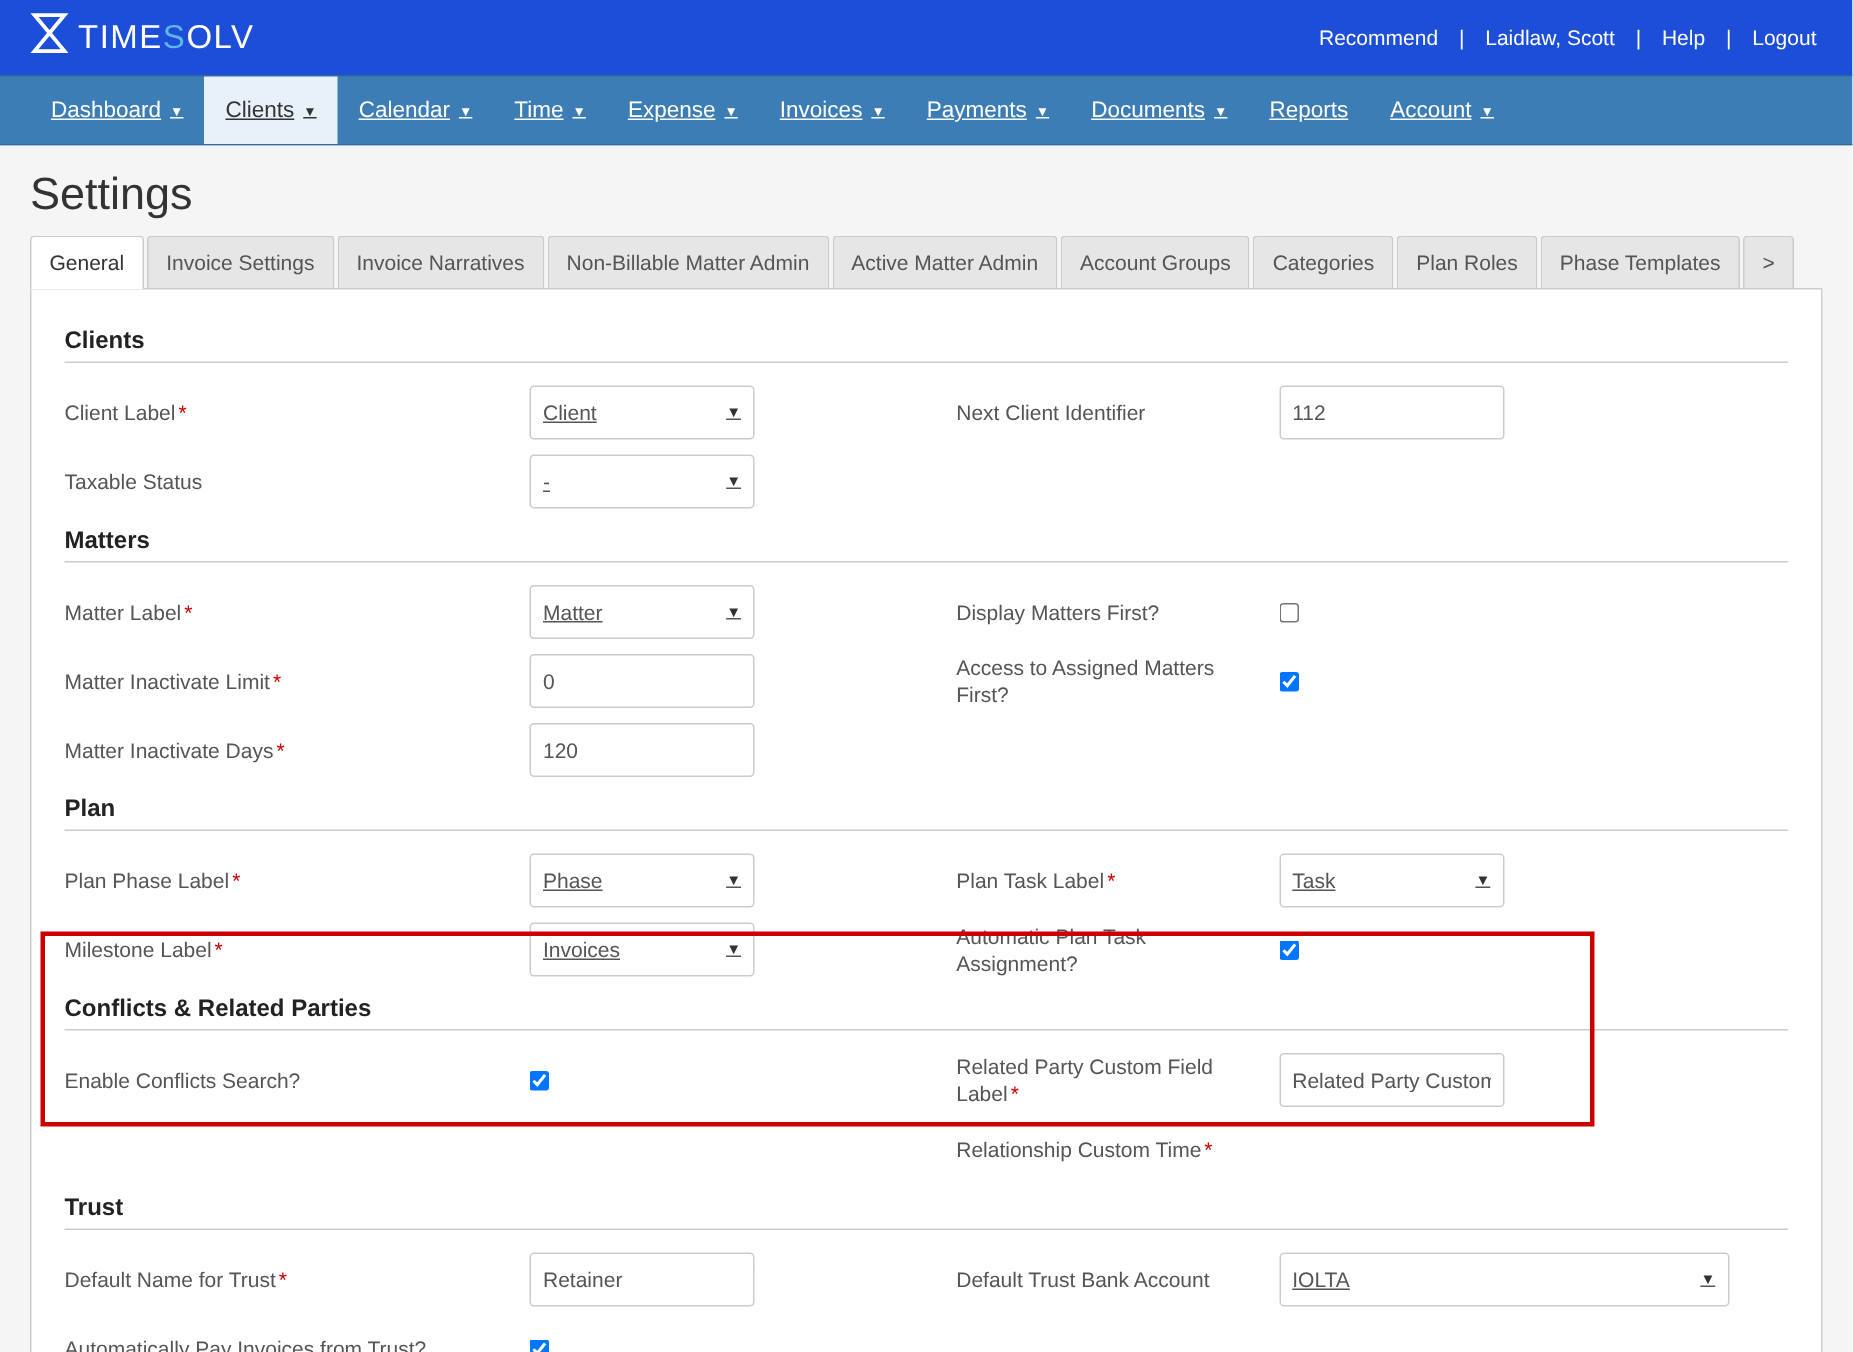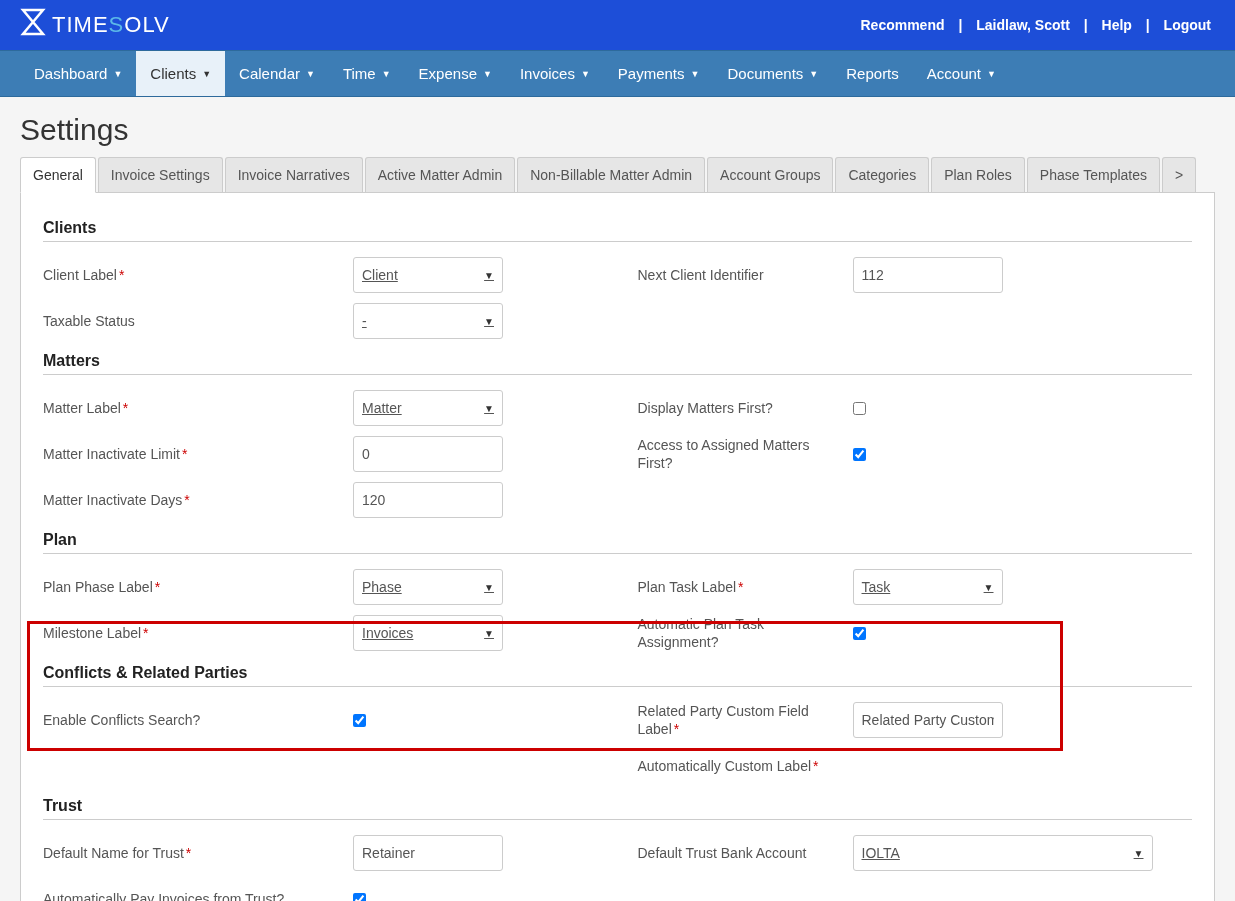--- a/index.html
+++ b/index.html
@@ -2,25 +2,25 @@
 <html><head>
 <meta charset="utf-8">
 <style>
 * { box-sizing: border-box; margin: 0; padding: 0; }
 body { font-family: "Segoe UI", Arial, sans-serif; font-size: 14px; color: #333; background: #fff; }
 .top-bar { background: #1d4ed8; height: 50px; display: flex; align-items: center; justify-content: space-between; padding: 0 20px; }
 .logo { display: flex; align-items: center; color: #fff; font-size: 22px; font-weight: 300; letter-spacing: 1px; }
 .logo-icon { margin-right: 6px; }
 .logo .t1 { color: #fff; }
 .logo .s { color: #5bb8e8; }
-.top-links { color: #fff; font-weight: 700; font-size: 14px; }
+.top-links { color: #fff; font-weight: 400; font-size: 14px; }
 .top-links a { color: #fff; text-decoration: none; margin: 0 4px; cursor: pointer; }
 .top-links .sep { margin: 0 6px; }
 .nav-bar { background: #3d7db5; border-top: 1px solid #2d6a9c; border-bottom: 1px solid #2d6a9c; display: flex; padding-left: 20px; }
-.nav-item { color: #fff; padding: 14px 14px; cursor: pointer; display: flex; align-items: center; font-size: 15px; }
+.nav-item { color: #fff; padding: 14px 14px; cursor: pointer; display: flex; align-items: center; font-size: 15px; text-decoration: underline; }
 .nav-item.active { background: #e8f1f9; color: #333; }
 .nav-caret { margin-left: 6px; font-size: 9px; }
 .page { padding: 16px 20px; background: #f5f5f5; min-height: 820px; }
 .page-title { font-size: 30px; font-weight: 400; color: #333; margin-bottom: 10px; }
 .tabs { display: flex; border-bottom: none; }
 .tab { background: #e6e6e6; color: #555; padding: 9px 12px; border: 1px solid #ccc; border-bottom: none; margin-right: 2px; border-radius: 3px 3px 0 0; cursor: pointer; font-size: 14px; }
 .tab.active { background: #fff; color: #333; border-bottom: 1px solid #fff; position: relative; z-index: 2; }
 .panel { background: #fff; border: 1px solid #ccc; padding: 18px 22px 30px 22px; margin-top: -1px; position: relative; }
 .section-head { font-size: 16px; font-weight: 700; color: #222; border-bottom: 1px solid #ccc; padding-bottom: 4px; margin-bottom: 10px; margin-top: 8px; }
 .form-grid { display: grid; grid-template-columns: 1fr 1fr; column-gap: 40px; }
@@ -101,22 +101,22 @@
     </div>
 </div>
 
 <div class="page">
   <h1 class="page-title">Settings</h1>
 
   <div class="tabs">
     <div class="tab active">General</div>
     <div class="tab">Invoice Settings</div>
     <div class="tab">Invoice Narratives</div>
+    <div class="tab">Non-Billable Matter Admin</div>
     <div class="tab">Active Matter Admin</div>
-    <div class="tab">Non-Billable Matter Admin</div>
     <div class="tab">Account Groups</div>
     <div class="tab">Categories</div>
     <div class="tab">Plan Roles</div>
     <div class="tab">Phase Templates</div>
     <div class="tab">&gt;</div>
   </div>
 
   <div class="panel">
 
     <div class="section-head">Clients</div>
@@ -204,21 +204,21 @@
       <div class="form-row">
         <div class="form-label">Enable Conflicts Search?</div>
         <input type="checkbox" class="checkbox" checked="" style="">
       </div>
       <div class="form-row right-row">
         <div class="form-label"><span>Related Party Custom Field Label</span><span class="req">*</span></div>
         <input class="input" value="Related Party Custom" style="">
       </div>
       <div></div>
       <div class="form-row right-row">
-        <div class="form-label"><span>Automatically Custom Label</span><span class="req">*</span></div>
+        <div class="form-label"><span>Relationship Custom Time</span><span class="req">*</span></div>
       </div>
     </div>
 
     <div class="section-head">Trust</div>
     <div class="form-grid">
       <div class="form-row">
         <div class="form-label"><span>Default Name for Trust</span><span class="req">*</span></div>
         <input class="input" value="Retainer" style="">
       </div>
       <div class="form-row right-row">

